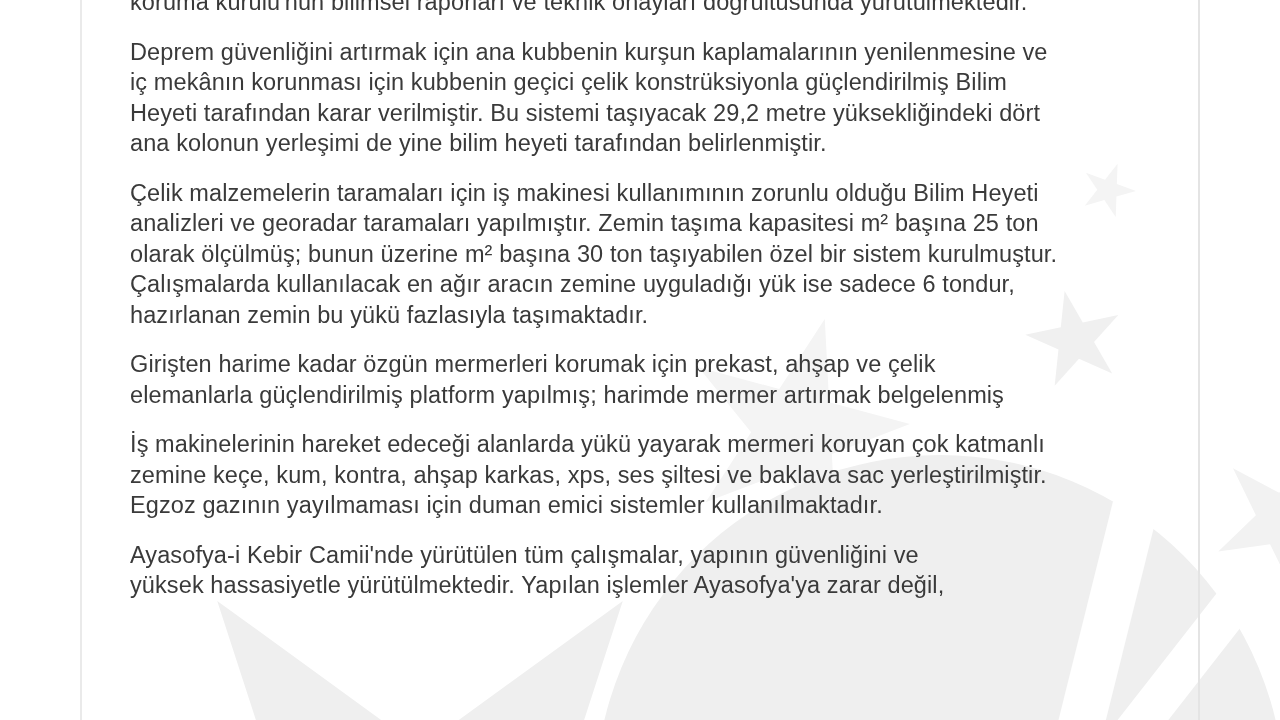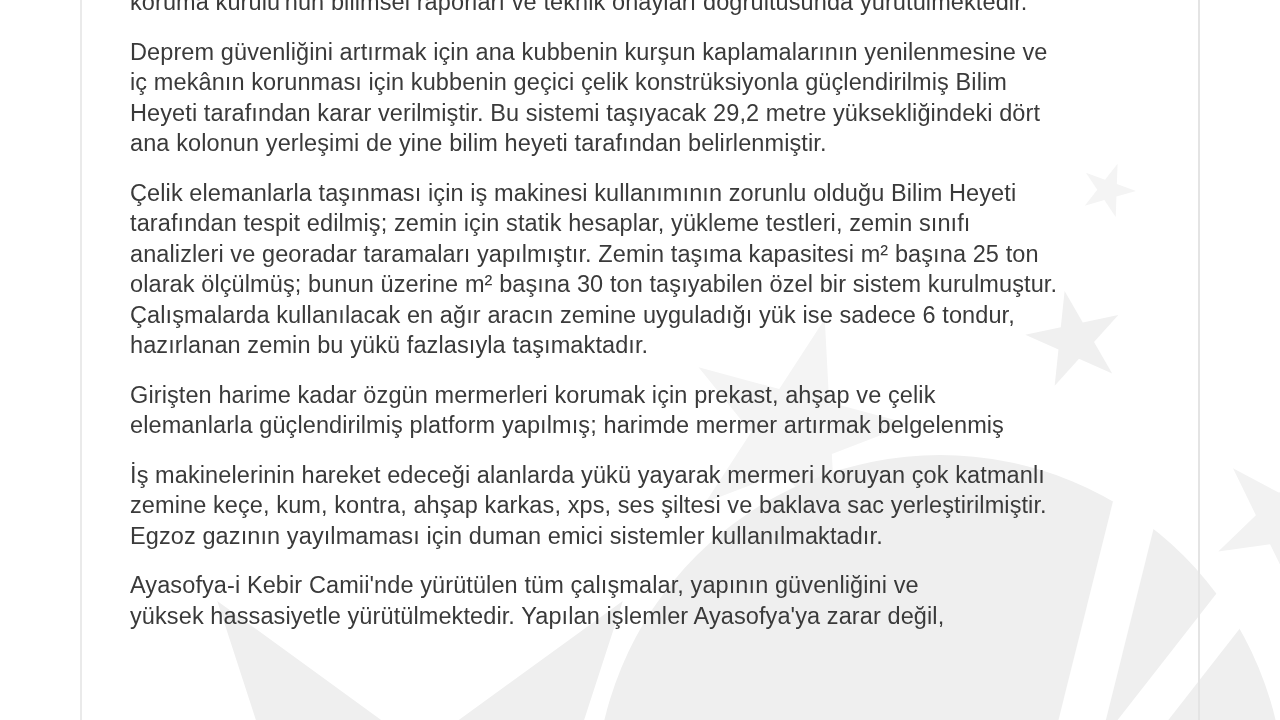--- a/index.html
+++ b/index.html
@@ -70,22 +70,21 @@
     <div class="para">
       <div class="line">koruma kurulu'nun bilimsel raporları ve teknik onayları doğrultusunda yürütülmektedir.</div>
     </div>
     <div class="para">
       <div class="line">Deprem güvenliğini artırmak için ana kubbenin kurşun kaplamalarının yenilenmesine ve</div>
       <div class="line">iç mekânın korunması için kubbenin geçici çelik konstrüksiyonla güçlendirilmiş Bilim</div>
       <div class="line">Heyeti tarafından karar verilmiştir. Bu sistemi taşıyacak 29,2 metre yüksekliğindeki dört</div>
       <div class="line">ana kolonun yerleşimi de yine bilim heyeti tarafından belirlenmiştir.</div>
     </div>
     <div class="para">
-      <div class="line">Çelik elemanlarla taşınması için iş makinesi kullanımının zorunlu olduğu Bilim Heyeti</div>
-      <div class="line">tarafından tespit edilmiş; zemin için statik hesaplar, yükleme testleri, zemin sınıfı</div>
+      <div class="line">Çelik malzemelerin taramaları için iş makinesi kullanımının zorunlu olduğu Bilim Heyeti</div>
       <div class="line">analizleri ve georadar taramaları yapılmıştır. Zemin taşıma kapasitesi m² başına 25 ton</div>
       <div class="line">olarak ölçülmüş; bunun üzerine m² başına 30 ton taşıyabilen özel bir sistem kurulmuştur.</div>
       <div class="line">Çalışmalarda kullanılacak en ağır aracın zemine uyguladığı yük ise sadece 6 tondur,</div>
       <div class="line">hazırlanan zemin bu yükü fazlasıyla taşımaktadır.</div>
     </div>
     <div class="para">
       <div class="line">Girişten harime kadar özgün mermerleri korumak için prekast, ahşap ve çelik</div>
       <div class="line">elemanlarla güçlendirilmiş platform yapılmış; harimde mermer artırmak belgelenmiş</div>
     </div>
     <div class="para">

